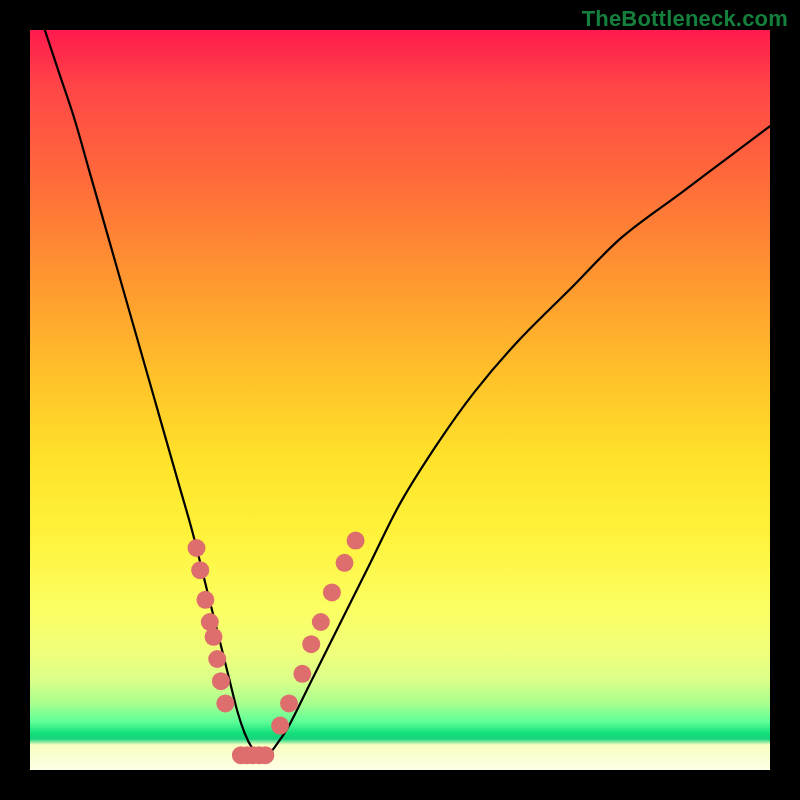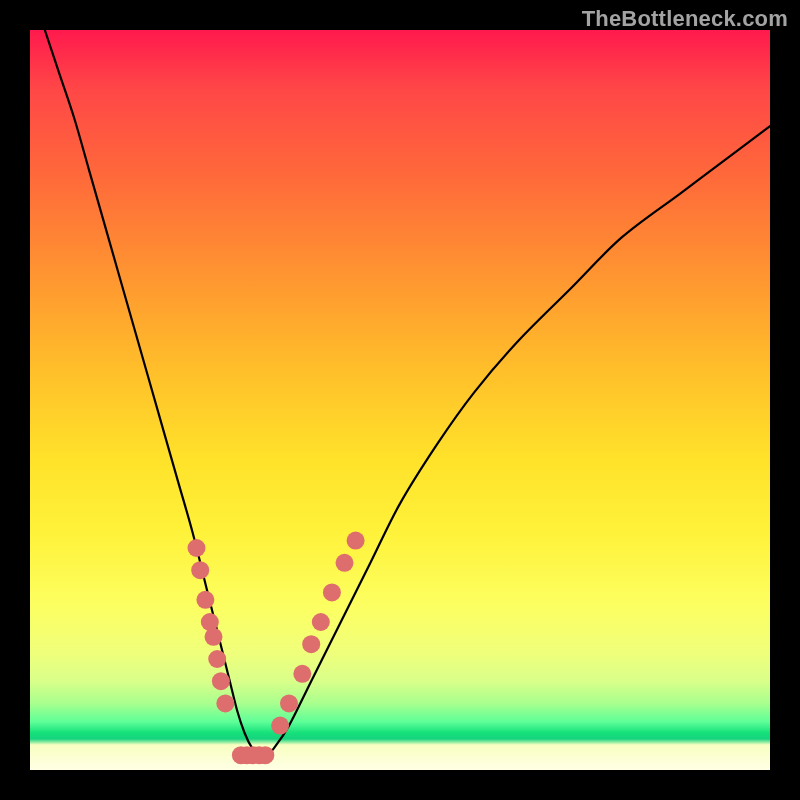--- a/index.html
+++ b/index.html
@@ -14,21 +14,21 @@
   .stage {
     position: relative;
     width: 800px;
     height: 800px;
     background: #000;
   }
   .watermark {
     position: absolute;
     top: 6px;
     right: 12px;
-    color: #a3a3a3;
+    color: #15803d;
     font-size: 22px;
     font-weight: 600;
     letter-spacing: 0.2px;
     z-index: 50;
     user-select: none;
   }
   .plot-wrap {
     position: absolute;
     left: 30px;
     top: 30px;

